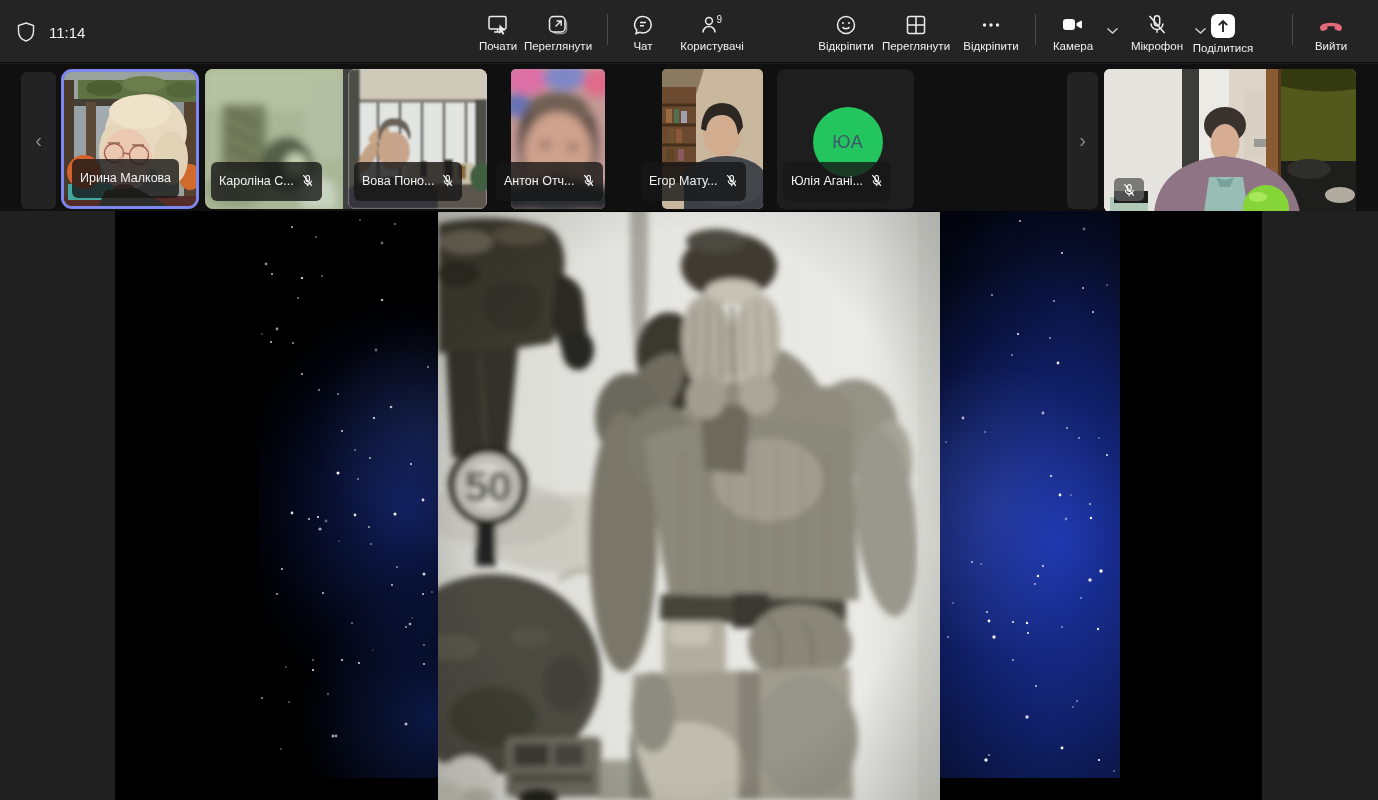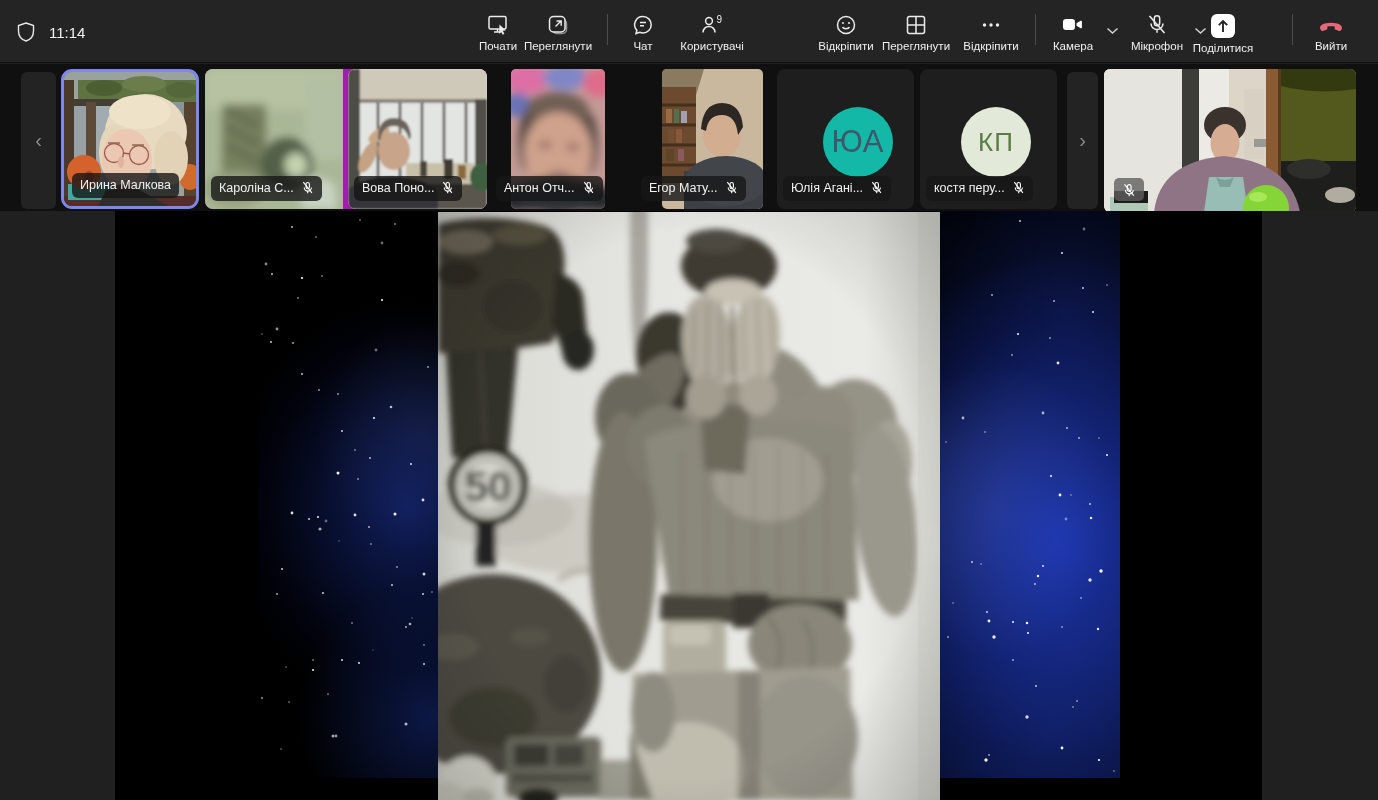--- a/index.html
+++ b/index.html
@@ -4,21 +4,21 @@
 html,body{margin:0;padding:0}
 body{width:1378px;height:800px;background:#202020;font-family:"Liberation Sans",sans-serif;overflow:hidden;position:relative}
 .abs{position:absolute}
 #toolbar{position:absolute;left:0;top:0;width:1378px;height:63px;background:#242424;border-bottom:1px solid #0c0c0c;box-sizing:border-box}
 .tb{position:absolute;top:0;height:62px;color:#f0f0f0;font-size:11.5px;text-align:center}
 .tb svg{display:block;margin:13px auto 2px auto}
 .tb .lb{display:block;margin-top:3px}
 .tdiv{position:absolute;top:14px;width:1px;height:31px;background:#4d4d4d}
 #strip{position:absolute;left:0;top:64px;width:1378px;height:147px;background:#101010}
 .cell{position:absolute;top:5px;height:140px;border-radius:8px;overflow:hidden}
-.pill{position:absolute;bottom:8px;height:25px;line-height:25px;background:rgba(23,23,23,.8);border-radius:6px;color:#f2f2f2;font-size:12.5px;padding:0 8px;white-space:nowrap}
+.pill{position:absolute;bottom:8px;height:25px;line-height:25px;background:rgba(23,23,23,.8);border-radius:6px;color:#f2f2f2;font-size:12.5px;padding:7px 8px;white-space:nowrap}
 .pill svg{vertical-align:-2px;margin-left:7px}
 .navp{position:absolute;top:8px;height:137px;width:35px;background:#232323;border-radius:6px;color:#8a8a8a;font-size:20px;display:flex;align-items:center;justify-content:center}
 #main{position:absolute;left:0;top:211px;width:1378px;height:589px;background:#202020}
 #content{position:absolute;left:115px;top:0;width:1147px;height:589px;background:#000}
 #slide{position:absolute;left:143px;top:0;width:862px;height:567px;background:
  radial-gradient(220px 260px at 148px 295px, rgba(24,46,140,.65), rgba(8,16,60,.22) 62%, transparent 80%),
  radial-gradient(150px 170px at 165px 225px, rgba(95,110,170,.2), transparent 70%),
  radial-gradient(300px 360px at 800px 330px, rgba(32,60,195,.85), rgba(14,28,105,.32) 62%, transparent 80%),
  radial-gradient(170px 210px at 740px 300px, rgba(130,142,190,.35), transparent 70%),
  radial-gradient(180px 200px at 810px 110px, rgba(18,32,100,.5), transparent 75%),
@@ -159,21 +159,21 @@
       <circle cx="75" cy="83" r="9.5" fill="none" stroke="#a05a50" stroke-width="1.3"></circle>
       <path d="M59 81 l7 1" stroke="#a05a50" stroke-width="1.3" fill="none"></path>
       <path d="M44 71h12M68 73h12" stroke="#8d6e50" stroke-width="1.6" fill="none"></path>
       <ellipse cx="57" cy="90" rx="3" ry="6" fill="#dfb49e"></ellipse>
       <ellipse cx="60" cy="116" rx="10" ry="4" fill="#8e4a52"></ellipse>
       <path d="M42 118 l30 -2 32 18 h-70z" fill="#2e2e2a"></path>
     </svg>
     <div class="pill" style="left:8px">Ирина Малкова</div>
   </div>
 
-  <div class="cell" style="left:205px;width:161px;background:#a21caf">
+  <div class="cell" style="left:205px;width:161px;background:#404040">
     <svg width="138" height="140" viewBox="0 0 138 140">
       <defs>
           <filter id="bl2" x="-20%" y="-20%" width="140%" height="140%">
             <feGaussianBlur stdDeviation="4"></feGaussianBlur>
           </filter>
         </defs>
       <rect width="138" height="140" fill="#a9b596"></rect>
       <g filter="url(#bl2)">
       <rect x="0" y="0" width="138" height="40" fill="#b7c2a2"></rect>
       <rect x="100" y="10" width="38" height="80" fill="#b4c0a4"></rect>
@@ -284,36 +284,28 @@
       </svg>
     </div>
     <div class="pill" style="left:7px">Егор Мату...<svg width="13" height="13" viewBox="0 0 13 13" fill="none" stroke="#fff" stroke-width="1.1">
           <rect x="5" y="1.5" width="3.4" height="6.2" rx="1.7"></rect>
           <path d="M3.2 6.5a3.6 3.6 0 0 0 7.2 0M6.7 10.4v1.8"></path>
           <path d="M2.3 1.2l8.6 10.6"></path>
         </svg></div>
   </div>
 
   <div class="cell" style="left:777px;width:137px;background:#1e1e1e">
-    <div style="position:absolute;left:46px;top:38px;width:70px;height:70px;border-radius:50%;background:#14b8a6;color:#41566b;font-size:31px;display:flex;align-items:center;justify-content:center;letter-spacing:1px">ЮА</div>
+    <div style="position:absolute;left:36px;top:38px;width:70px;height:70px;border-radius:50%;background:#22c55e;color:#41566b;font-size:18px;display:flex;align-items:center;justify-content:center;letter-spacing:1px">ЮА</div>
     <div class="pill" style="left:6px">Юлія Агані...<svg width="13" height="13" viewBox="0 0 13 13" fill="none" stroke="#fff" stroke-width="1.1">
           <rect x="5" y="1.5" width="3.4" height="6.2" rx="1.7"></rect>
           <path d="M3.2 6.5a3.6 3.6 0 0 0 7.2 0M6.7 10.4v1.8"></path>
           <path d="M2.3 1.2l8.6 10.6"></path>
         </svg></div>
   </div>
 
-  <div class="cell" style="left:920px;width:137px;background:#1e1e1e">
-    <div style="position:absolute;left:41px;top:38px;width:70px;height:70px;border-radius:50%;background:#e3e9d8;color:#587e46;font-size:26px;display:flex;align-items:center;justify-content:center;letter-spacing:1px">КП</div>
-    <div class="pill" style="left:6px">костя перу...<svg width="13" height="13" viewBox="0 0 13 13" fill="none" stroke="#fff" stroke-width="1.1">
-          <rect x="5" y="1.5" width="3.4" height="6.2" rx="1.7"></rect>
-          <path d="M3.2 6.5a3.6 3.6 0 0 0 7.2 0M6.7 10.4v1.8"></path>
-          <path d="M2.3 1.2l8.6 10.6"></path>
-        </svg></div>
-  </div>
 
   <div class="cell" style="left:1104px;width:252px;height:143px;border-radius:6px;top:5px">
     <svg width="252" height="143" viewBox="0 0 252 143">
       <rect width="252" height="143" fill="#ddd5c8"></rect>
       <rect x="0" y="0" width="80" height="143" fill="#e6e4df"></rect>
       <rect x="78" y="0" width="17" height="118" fill="#3c3c38"></rect>
       <rect x="95" y="0" width="30" height="95" fill="#eceae4"></rect>
       <rect x="140" y="20" width="20" height="70" fill="#d8d0c2"></rect>
       <rect x="150" y="70" width="12" height="8" fill="#9a9a94"></rect>
       <rect x="162" y="0" width="15" height="143" fill="#8a5a32"></rect>

